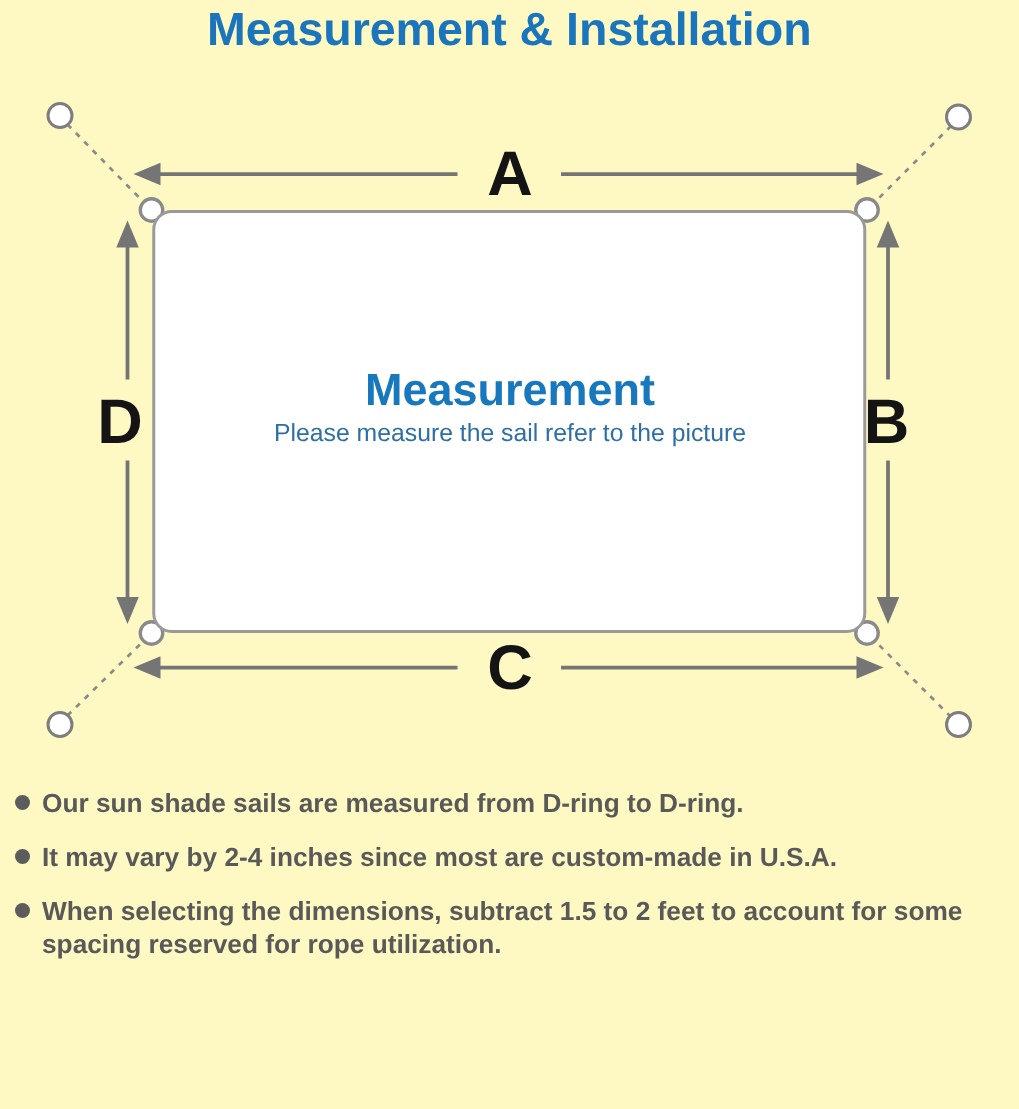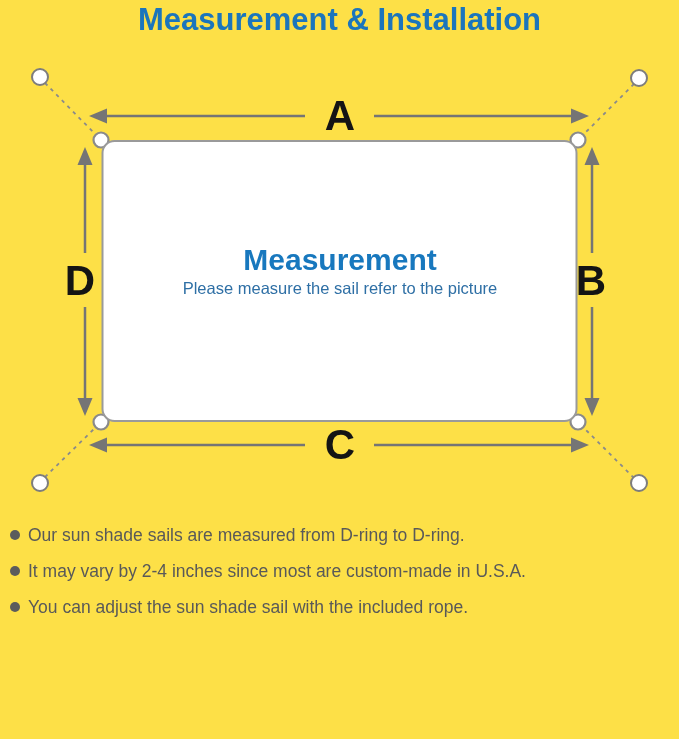--- a/index.html
+++ b/index.html
@@ -5,21 +5,21 @@
   html, body {
     margin: 0;
     padding: 0;
     background: #ffffff;
     font-family: "Liberation Sans", sans-serif;
   }
   .page {
     position: relative;
     width: 679px;
     height: 739px;
-    background: #fde047;
+    background: #fef9c3;
     overflow: hidden;
   }
   .page-title {
     position: absolute;
     top: 2px;
     left: 0;
     width: 100%;
     text-align: center;
     font-size: 31px;
     font-weight: bold;
@@ -53,20 +53,21 @@
   .note-dot {
     flex: 0 0 auto;
     width: 10px;
     height: 10px;
     border-radius: 50%;
     background: #5c5c5c;
     margin: 6px 8px 0 0;
   }
   .note-text {
     flex: 1 1 auto;
+    font-weight: bold;
   }
   .svg-label {
     font-family: "Liberation Sans", sans-serif;
     font-weight: bold;
     font-size: 42px;
     fill: #141414;
     text-anchor: middle;
   }
   .svg-center-title {
     font-family: "Liberation Sans", sans-serif;
@@ -154,17 +155,17 @@
     <li class="note-item">
       <span class="note-dot"></span>
       <span class="note-text">Our sun shade sails are measured from D-ring to D-ring.</span>
     </li>
     <li class="note-item">
       <span class="note-dot"></span>
       <span class="note-text">It may vary by 2-4 inches since most are custom-made in U.S.A.</span>
     </li>
     <li class="note-item">
       <span class="note-dot"></span>
-      <span class="note-text">You can adjust the sun shade sail with the included rope.</span>
+      <span class="note-text">When selecting the dimensions, subtract 1.5 to 2 feet to account for some spacing reserved for rope utilization.</span>
     </li>
   </ul>
 
 </div>
 
 </body></html>

